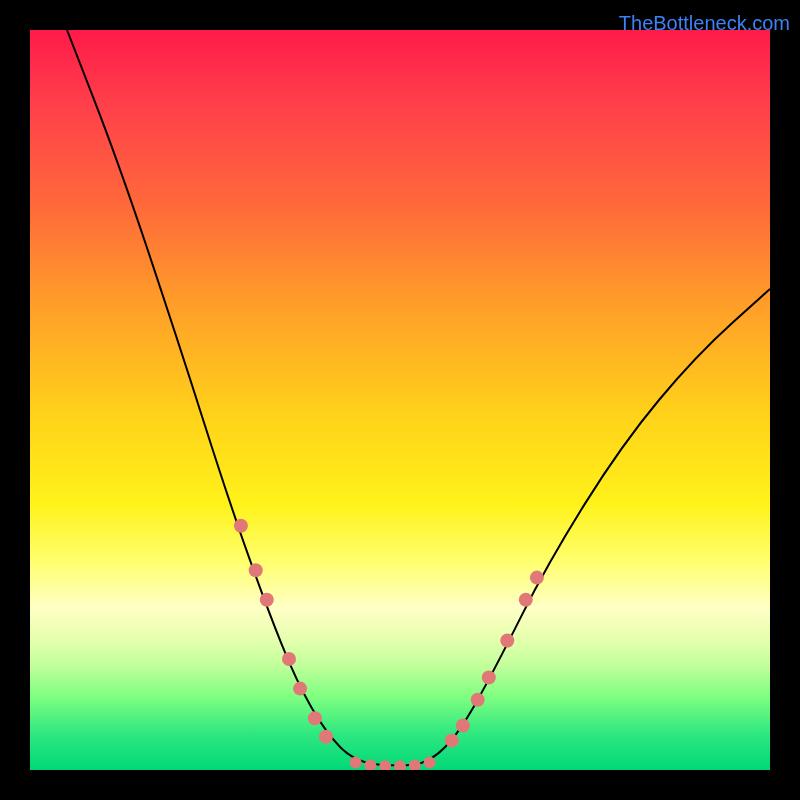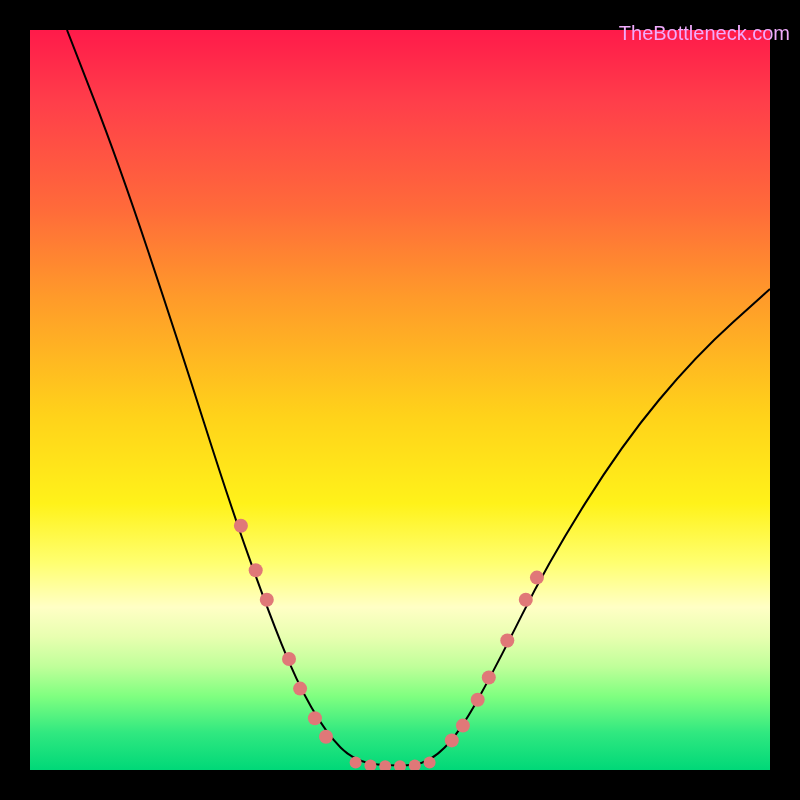--- a/index.html
+++ b/index.html
@@ -6,23 +6,23 @@
   body {
     width: 800px;
     height: 800px;
     background: #000;
     position: relative;
     overflow: hidden;
     font-family: Arial, sans-serif;
   }
   .watermark {
     position: absolute;
-    top: 22px;
+    top: 12px;
     right: 10px;
-    color: #f0abfc;
+    color: #3b82f6;
     font-size: 20px;
     font-weight: 500;
     z-index: 10;
   }
   .plot-area {
     position: absolute;
     top: 30px;
     left: 30px;
     width: 740px;
     height: 740px;

